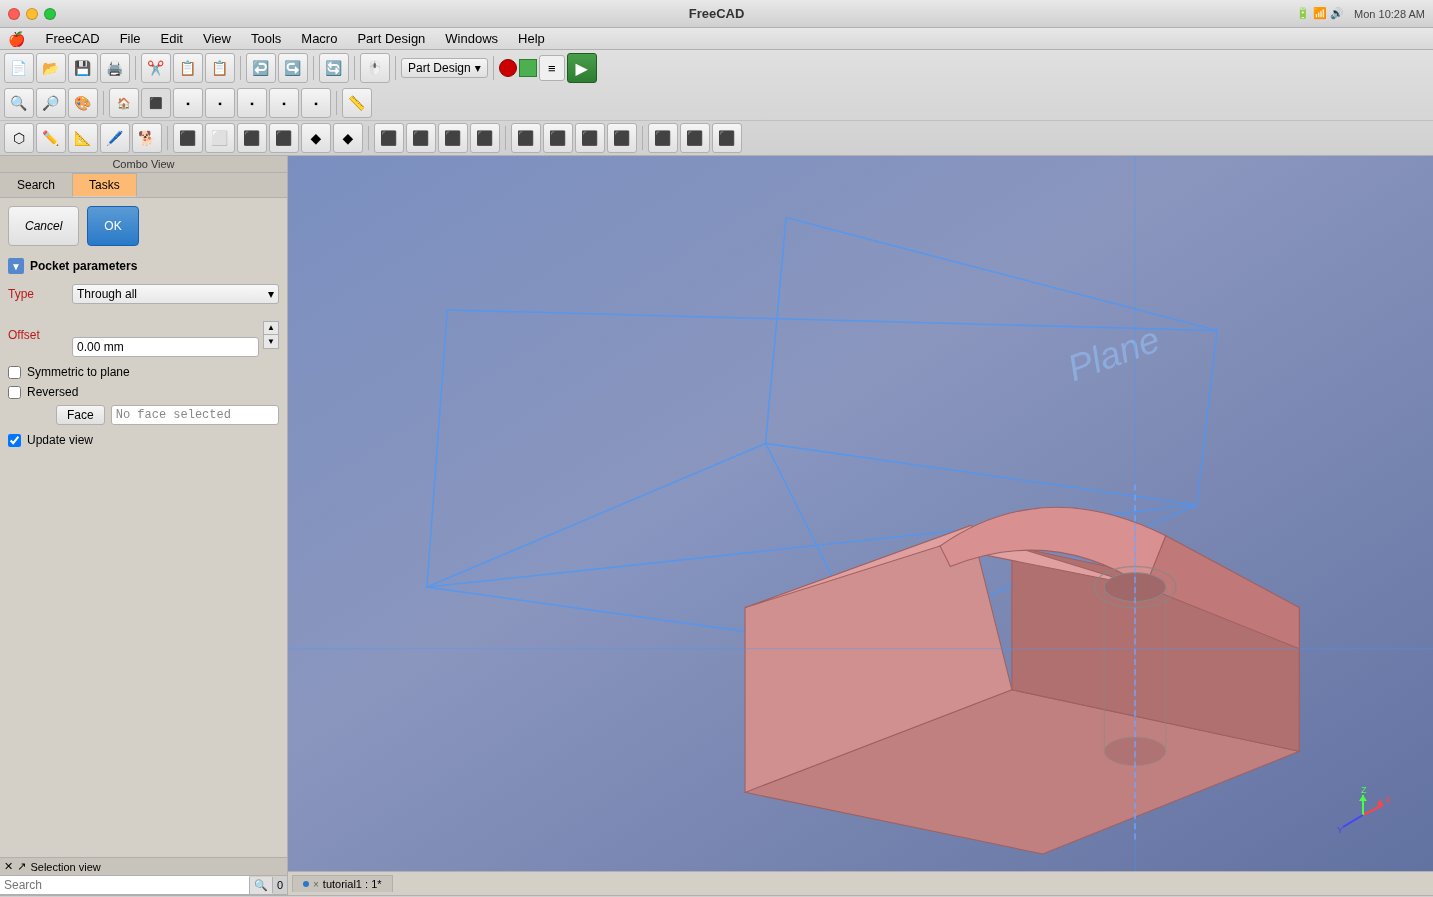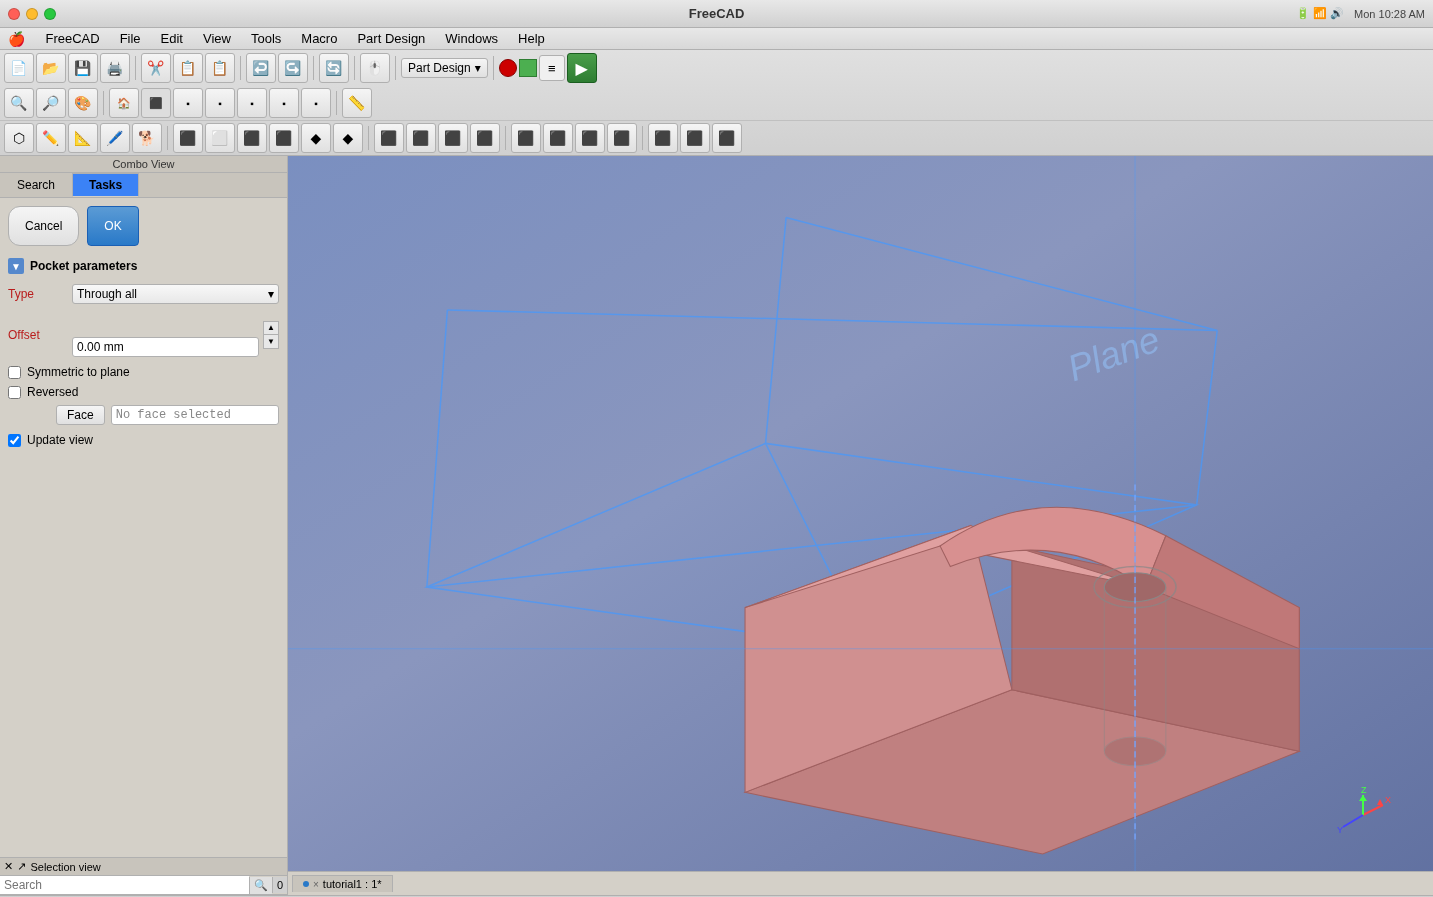--- a/index.html
+++ b/index.html
@@ -108,44 +108,45 @@
       border-bottom: 1px solid #b0b0b0;
     }
     .tab-btn {
       padding: 4px 16px;
       font-size: 12px;
       cursor: pointer;
       border: 1px solid transparent;
       border-bottom: none;
     }
     .tab-btn.active {
-      background: #3b82f6;
+      background: #fdba74;
       border-color: #b0b0b0;
       border-bottom: 1px solid #d4d0c8;
-      font-weight: 700;
+      font-weight: 400;
     }
     .panel-content {
       padding: 8px;
       flex: 1;
       overflow-y: auto;
     }
 
     
     .dialog-buttons {
       display: flex;
       gap: 8px;
       margin-bottom: 12px;
     }
     .btn-cancel {
       padding: 4px 16px;
       background: linear-gradient(to bottom, #f5f5f5, #e0e0e0);
       border: 1px solid #b0b0b0;
-      border-radius: 12px;
-      cursor: pointer;
-      font-size: 12px;
+      border-radius: 4px;
+      cursor: pointer;
+      font-size: 12px;
+      font-style: italic;
     }
     .btn-ok {
       padding: 12px 16px;
       background: linear-gradient(to bottom, #5b9bd5, #2979c8);
       border: 1px solid #1a5fb4;
       border-radius: 4px;
       cursor: pointer;
       font-size: 12px;
       color: white;
       font-weight: 500;

